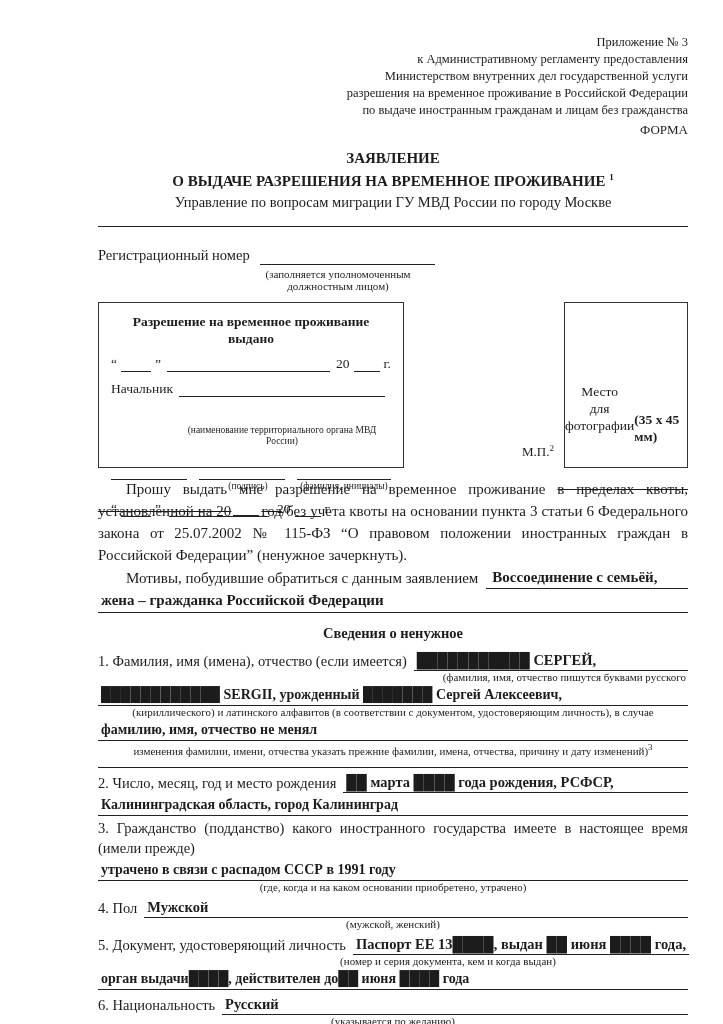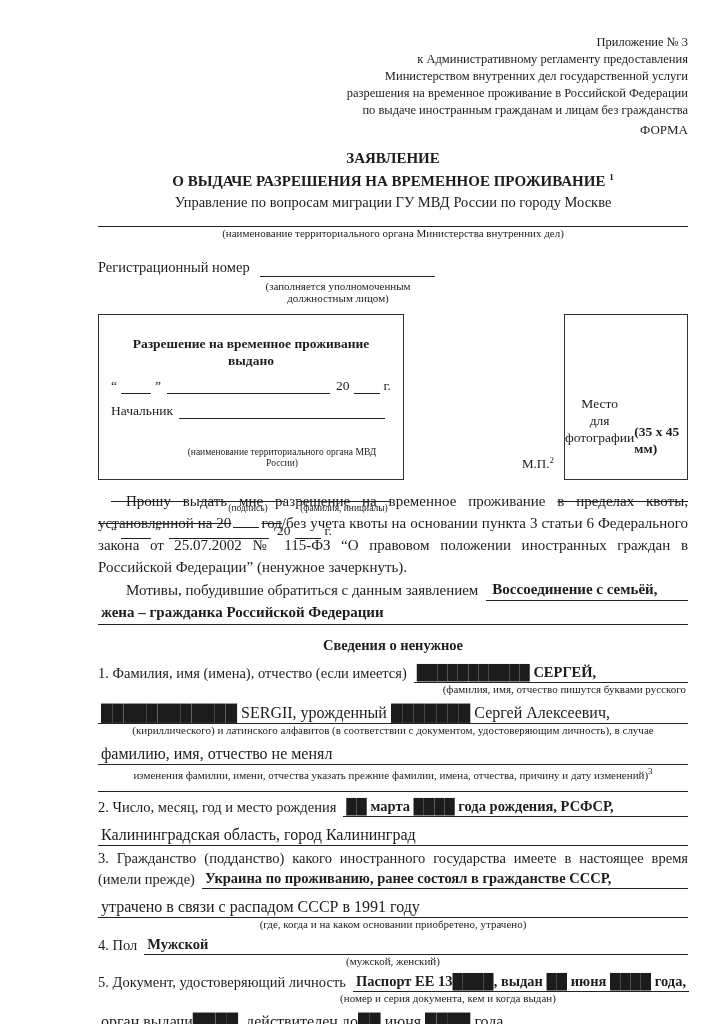--- a/index.html
+++ b/index.html
@@ -16,21 +16,21 @@
   .c{text-align:center;}
   .hr{text-align:right;padding-right:2px;}
   
   .reg-row{display:flex;align-items:flex-end;margin-top:18px;font-size:14.5px;line-height:20px;}
   .reg-label{white-space:nowrap;padding-right:10px;}
   .reg-line{width:175px;border-bottom:1.2px solid #222;height:16px;}
   .reg-hint{width:190px;margin-left:145px;text-align:center;margin-top:3px;}
   
   .mid{display:flex;margin-top:10px;height:166px;}
   .pbox{width:306px;border:1.5px solid #333;padding:8px 12px 8px;box-sizing:border-box;font-size:13.5px;line-height:17px;}
-  .bt{text-align:center;font-weight:bold;font-size:13.5px;margin-top:12px;}
+  .bt{text-align:center;font-weight:bold;font-size:13.5px;margin-top:2px;}
   .dline{display:flex;align-items:flex-end;margin-top:8px;white-space:nowrap;}
   .u{border-bottom:1px solid #222;display:inline-block;height:14px;}
   .w30{width:30px;margin:0 4px;}.w26{width:26px;margin:0 4px;}
   .grow{flex:1;margin:0 6px;}
   .sig-row{display:flex;margin-top:18px;}
   .sig-cell{height:14px;border-bottom:1px solid #222;}
   .sc1{width:76px;margin-right:12px;}.sc2{width:86px;margin-right:12px;}.sc3{flex:1;}
   .sig-labels{display:flex;font-size:9.5px;line-height:11px;margin-top:1px;}
   .sl1{width:88px;}.sl2{width:98px;text-align:center;}.sl3{flex:1;text-align:center;}
   .pbox .hint9{font-size:9.5px;line-height:11px;text-align:center;margin-left:62px;margin-top:28px;}
@@ -45,21 +45,21 @@
   .mot-row{display:flex;align-items:flex-end;font-size:15px;line-height:22px;}
   .mot-indent{width:28px;}
   .mot-label{white-space:nowrap;padding-right:8px;}
   .mot-val{flex:1;font-weight:bold;border-bottom:1.3px solid #222;padding-left:6px;white-space:nowrap;}
   .full-bold{border-bottom:1.3px solid #222;font-weight:bold;font-size:15px;line-height:22px;padding:0 3px 1px;}
   
   .sec-h{text-align:center;font-weight:bold;font-size:14.5px;margin-top:12px;}
   .frow{display:flex;align-items:flex-end;font-size:14.5px;line-height:20px;margin-top:4px;}
   .flbl{white-space:nowrap;padding-right:7px;}
   .fval{flex:1;border-bottom:1.2px solid #222;font-weight:bold;white-space:nowrap;padding:0 3px;}
-  .fullv{border-bottom:1.2px solid #222;font-weight:normal;font-size:16px;line-height:20px;padding:0 3px;margin-top:8px;}
+  .fullv{border-bottom:1.2px solid #222;font-weight:bold;font-size:14px;line-height:20px;padding:0 3px;margin-top:2px;}
   .blankline{border-bottom:1.2px solid #222;height:8px;margin-top:2px;}
   .j{text-align:justify;text-align-last:justify;font-size:14.5px;line-height:20px;margin-top:2px;}
   .h-shift{text-align:center;padding-left:110px;}
   sup{font-size:9px;}
 </style>
 </head>
 <body>
 
 <div class="page">
 
@@ -70,21 +70,20 @@
     <div>разрешения на временное проживание в Российской Федерации</div>
     <div>по выдаче иностранным гражданам и лицам без гражданства</div>
   </div>
   <div class="forma">ФОРМА</div>
 
   <div class="title">
     <div>ЗАЯВЛЕНИЕ</div>
     <div><span>О ВЫДАЧЕ РАЗРЕШЕНИЯ НА ВРЕМЕННОЕ ПРОЖИВАНИЕ</span> <sup>1</sup></div>
   </div>
   <div class="org-line">Управление по вопросам миграции ГУ МВД России по городу Москве</div>
-  <div class="hint c">(наименование территориального органа Министерства внутренних дел)</div>
 
   <div class="reg-row">
     <span class="reg-label">Регистрационный номер</span>
     <span class="reg-line"></span>
   </div>
   <div class="reg-hint hint">
     <div>(заполняется уполномоченным</div>
     <div>должностным лицом)</div>
   </div>
 
@@ -162,21 +161,20 @@
 
   <div class="frow">
     <span class="flbl">2. Число, месяц, год и место рождения</span>
     <span class="fval">██ марта ████ года рождения, РСФСР,</span>
   </div>
   <div class="fullv">Калининградская область, город Калининград</div>
 
   <div class="j">3. Гражданство (подданство) какого иностранного государства имеете в настоящее время</div>
   <div class="frow" style="margin-top:0;">
     <span class="flbl">(имели прежде)</span>
-    <span class="fval">Украина по проживанию, ранее состоял в гражданстве СССР,</span>
   </div>
   <div class="fullv">утрачено в связи с распадом СССР в 1991 году</div>
   <div class="hint c">(где, когда и на каком основании приобретено, утрачено)</div>
 
   <div class="frow">
     <span class="flbl">4. Пол</span>
     <span class="fval">Мужской</span>
   </div>
   <div class="hint c">(мужской, женский)</div>
 

